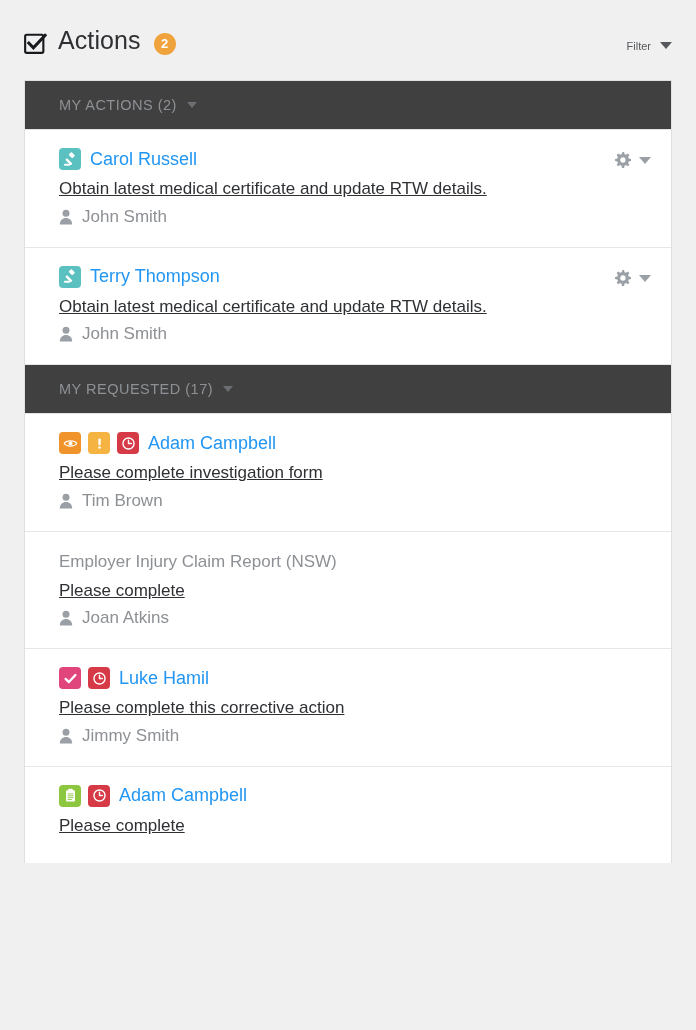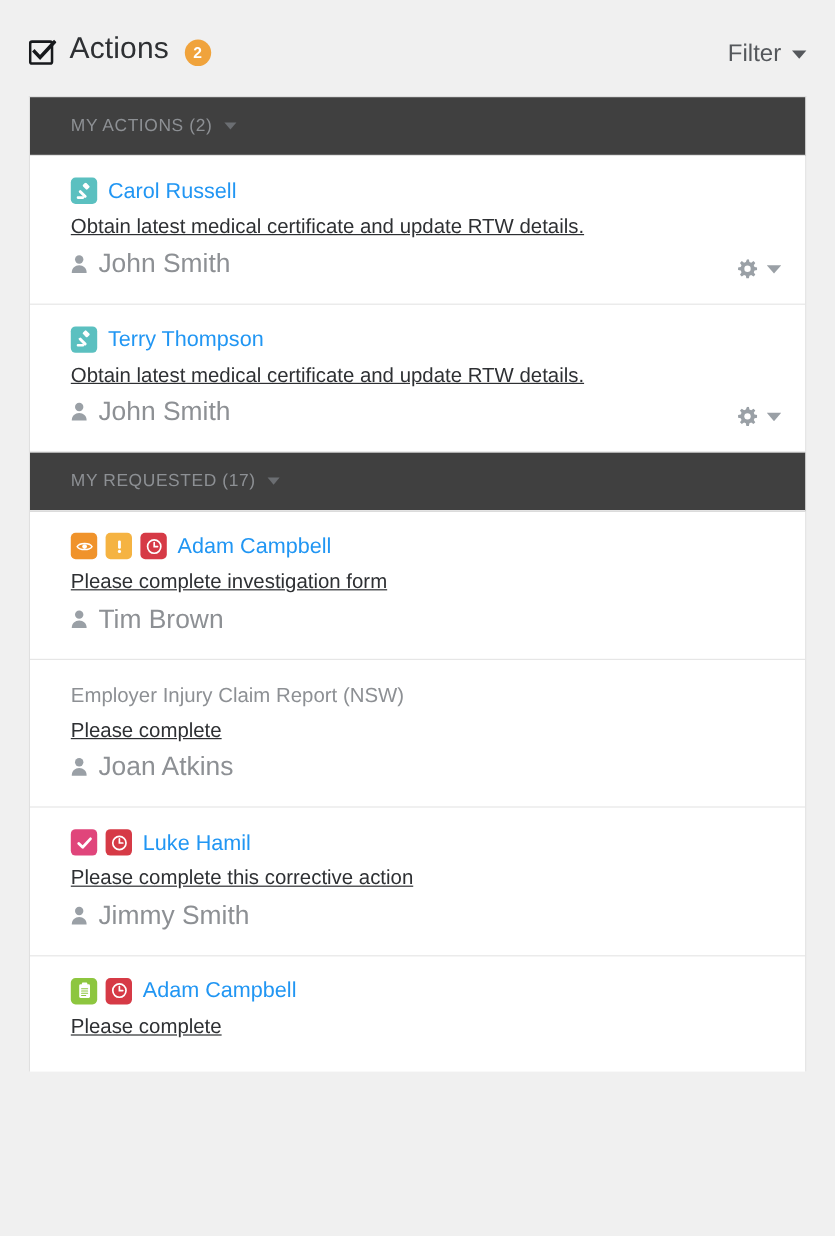--- a/index.html
+++ b/index.html
@@ -54,21 +54,21 @@
     align-items: center;
     justify-content: center;
     padding: 0 6px;
     margin-left: 2px;
   }
 
   .filter-btn {
     display: flex;
     align-items: center;
     gap: 9px;
-    font-size: 20px;
+    font-size: 11px;
     color: #55585c;
     cursor: pointer;
     margin-top: 11px;
   }
 
   .caret {
     width: 0; height: 0;
     border-left: 6px solid transparent;
     border-right: 6px solid transparent;
     border-top: 7px solid #55585c;
@@ -107,21 +107,21 @@
     border-top: 6px solid #6b6e72;
     display: block;
   }
 
   
   .row {
     padding: 18px 20px 20px 34px;
     border-bottom: 1px solid #e6e6e6;
     position: relative;
     display: flex;
-    align-items: flex-end;
+    align-items: flex-start;
   }
   .row:last-child { border-bottom: none; }
 
   .row-main { flex: 1 1 auto; min-width: 0; }
 
   .row-head {
     display: flex;
     align-items: center;
     gap: 7px;
     margin-bottom: 7px;
@@ -158,21 +158,21 @@
     color: #2e3033;
     line-height: 1.45;
     margin-bottom: 5px;
     text-decoration: underline;
   }
 
   .row-assignee {
     display: flex;
     align-items: center;
     gap: 9px;
-    font-size: 22px;
+    font-size: 17px;
     color: #8d9094;
   }
 
   .user-icon { width: 14px; height: 16px; display: block; flex: 0 0 auto; }
 
   .row-actions {
     display: flex;
     align-items: center;
     gap: 8px;
     flex: 0 0 auto;

